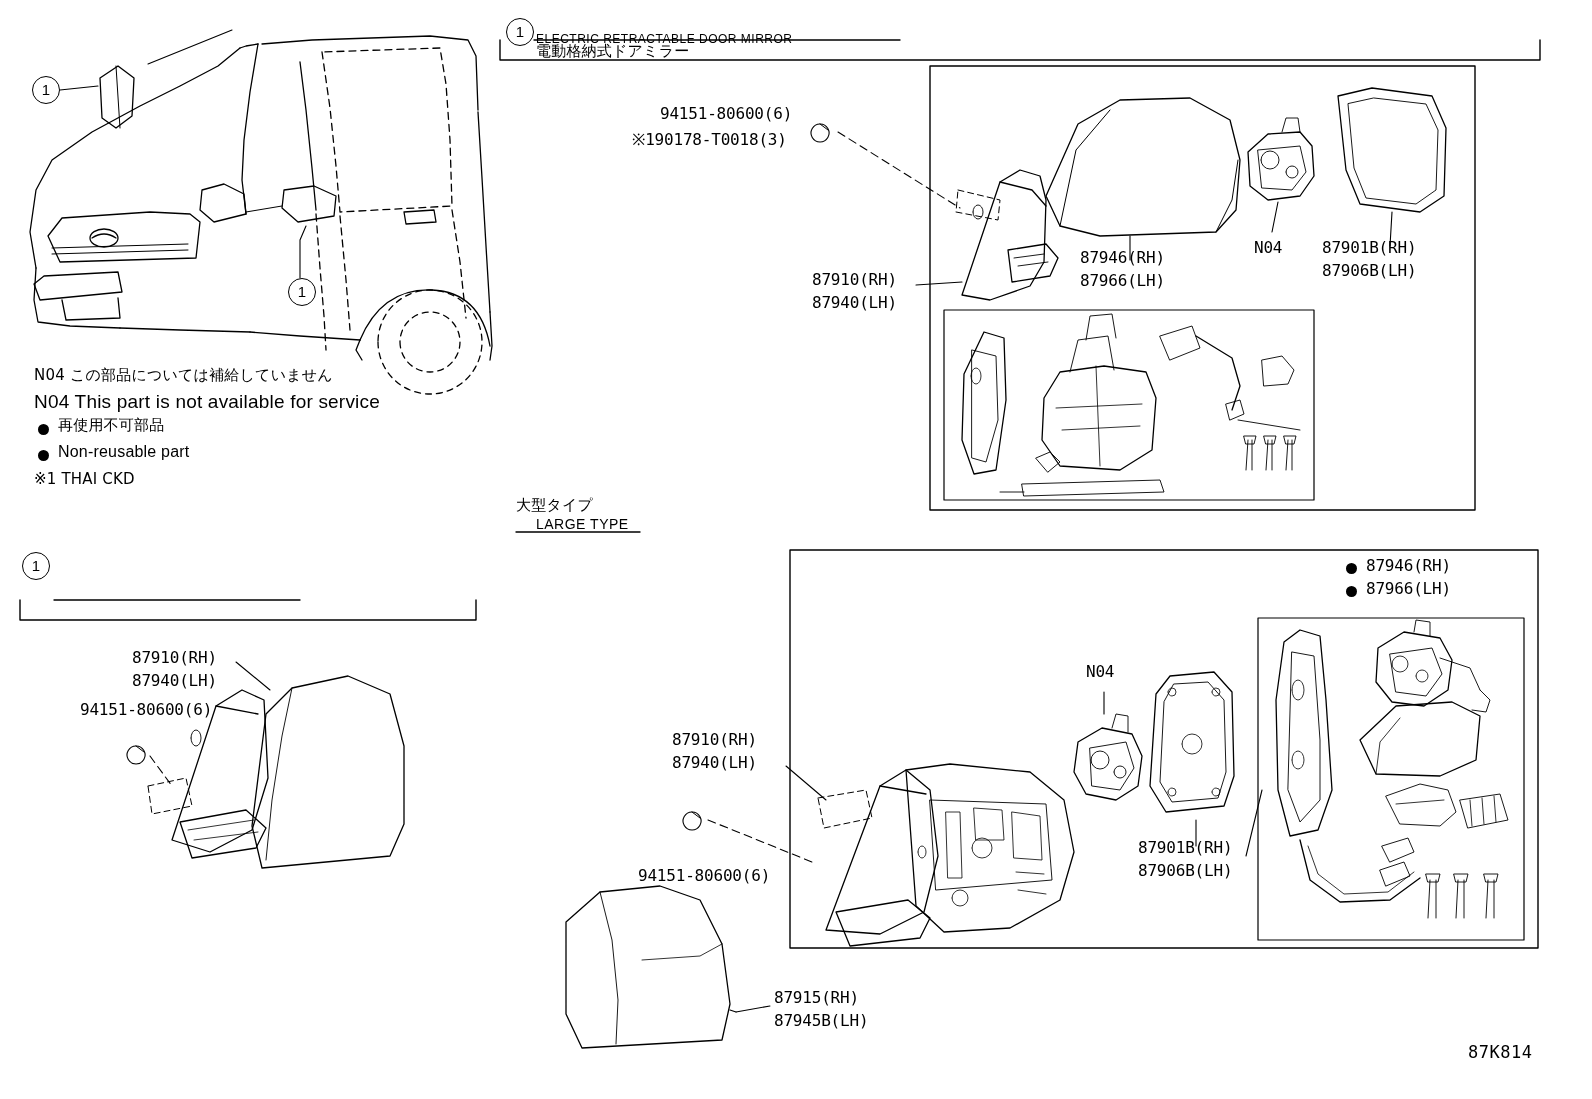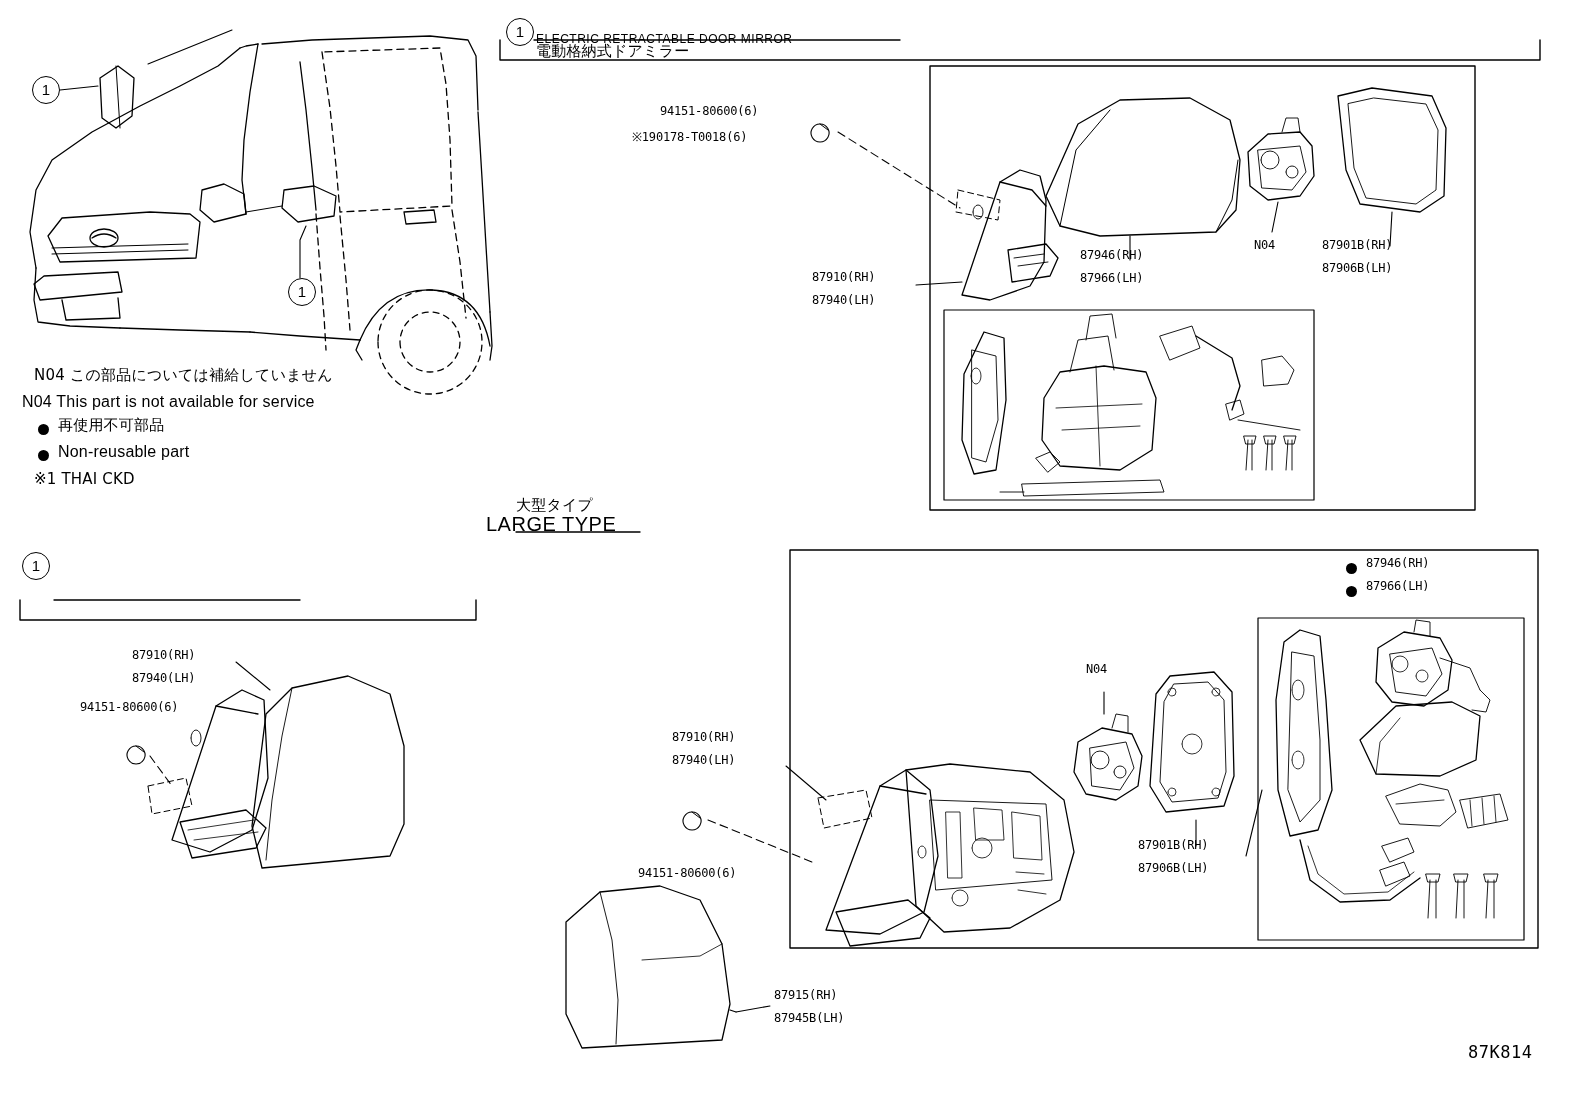--- a/index.html
+++ b/index.html
@@ -52,21 +52,21 @@
   svg.overlay {
     position: absolute;
     left: 0; top: 0;
     width: 1592px;
     height: 1099px;
     pointer-events: none;
   }
   .code {
     position: absolute;
     font-family: "DejaVu Sans Mono", monospace;
-    font-size: 12px;
+    font-size: 16px;
     letter-spacing: -0.2px;
   }
 </style>
 </head>
 <body>
 
 <div class="root">
 
   <svg class="overlay" viewBox="0 0 1592 1099">
     <g fill="none" stroke="#000" stroke-width="1.3" stroke-linejoin="round" stroke-linecap="round">
@@ -283,32 +283,32 @@
 
   <div class="callout" style="left:32px; top:76px;">1</div>
   <div class="callout" style="left:288px; top:278px;">1</div>
   <div class="callout" style="left:506px; top:18px;">1</div>
   <div class="callout" style="left:22px; top:552px;">1</div>
 
   <div class="lbl jp" style="left:536px; top:10px;margin-top:32px;">電動格納式ドアミラー</div>
   <div class="lbl" style="left:536px; top:30px; font-size:12px; letter-spacing:0.5px;">ELECTRIC RETRACTABLE DOOR MIRROR</div>
 
   <div class="lbl jp" style="left:516px; top:496px;">大型タイプ</div>
-  <div class="lbl" style="left:486px; top:515px; font-size:20px; letter-spacing:0.5px;">LARGE TYPE</div>
+  <div class="lbl" style="left:536px; top:515px; font-size:14px; letter-spacing:0.5px;">LARGE TYPE</div>
 
   <div class="lbl jp" style="left:34px; top:366px;">N04 この部品については補給していません</div>
-  <div class="lbl" style="left:22px; top:392px; font-size:16px;">N04 This part is not available for service</div>
+  <div class="lbl" style="left:34px; top:392px; font-size:19px;">N04 This part is not available for service</div>
   <div class="bullet" style="left:38px; top:424px;"></div>
   <div class="lbl jp" style="left:58px; top:416px;">再使用不可部品</div>
   <div class="bullet" style="left:38px; top:450px;"></div>
   <div class="lbl" style="left:58px; top:442px; font-size:16px;">Non-reusable part</div>
   <div class="lbl jp" style="left:34px; top:470px;">※1 THAI CKD</div>
 
   <div class="code" style="left:660px; top:104px;">94151-80600(6)</div>
-  <div class="code" style="left:632px; top:128px;">※190178-T0018(6)</div>
+  <div class="code" style="left:632px; top:128px;">※190178-T0018(3)</div>
 
   <div class="code" style="left:812px; top:270px;">87910(RH)</div>
   <div class="code" style="left:812px; top:293px;">87940(LH)</div>
 
   <div class="code" style="left:1080px; top:248px;">87946(RH)</div>
   <div class="code" style="left:1080px; top:271px;">87966(LH)</div>
 
   <div class="code" style="left:1254px; top:238px;">N04</div>
 
   <div class="code" style="left:1322px; top:238px;">87901B(RH)</div>

